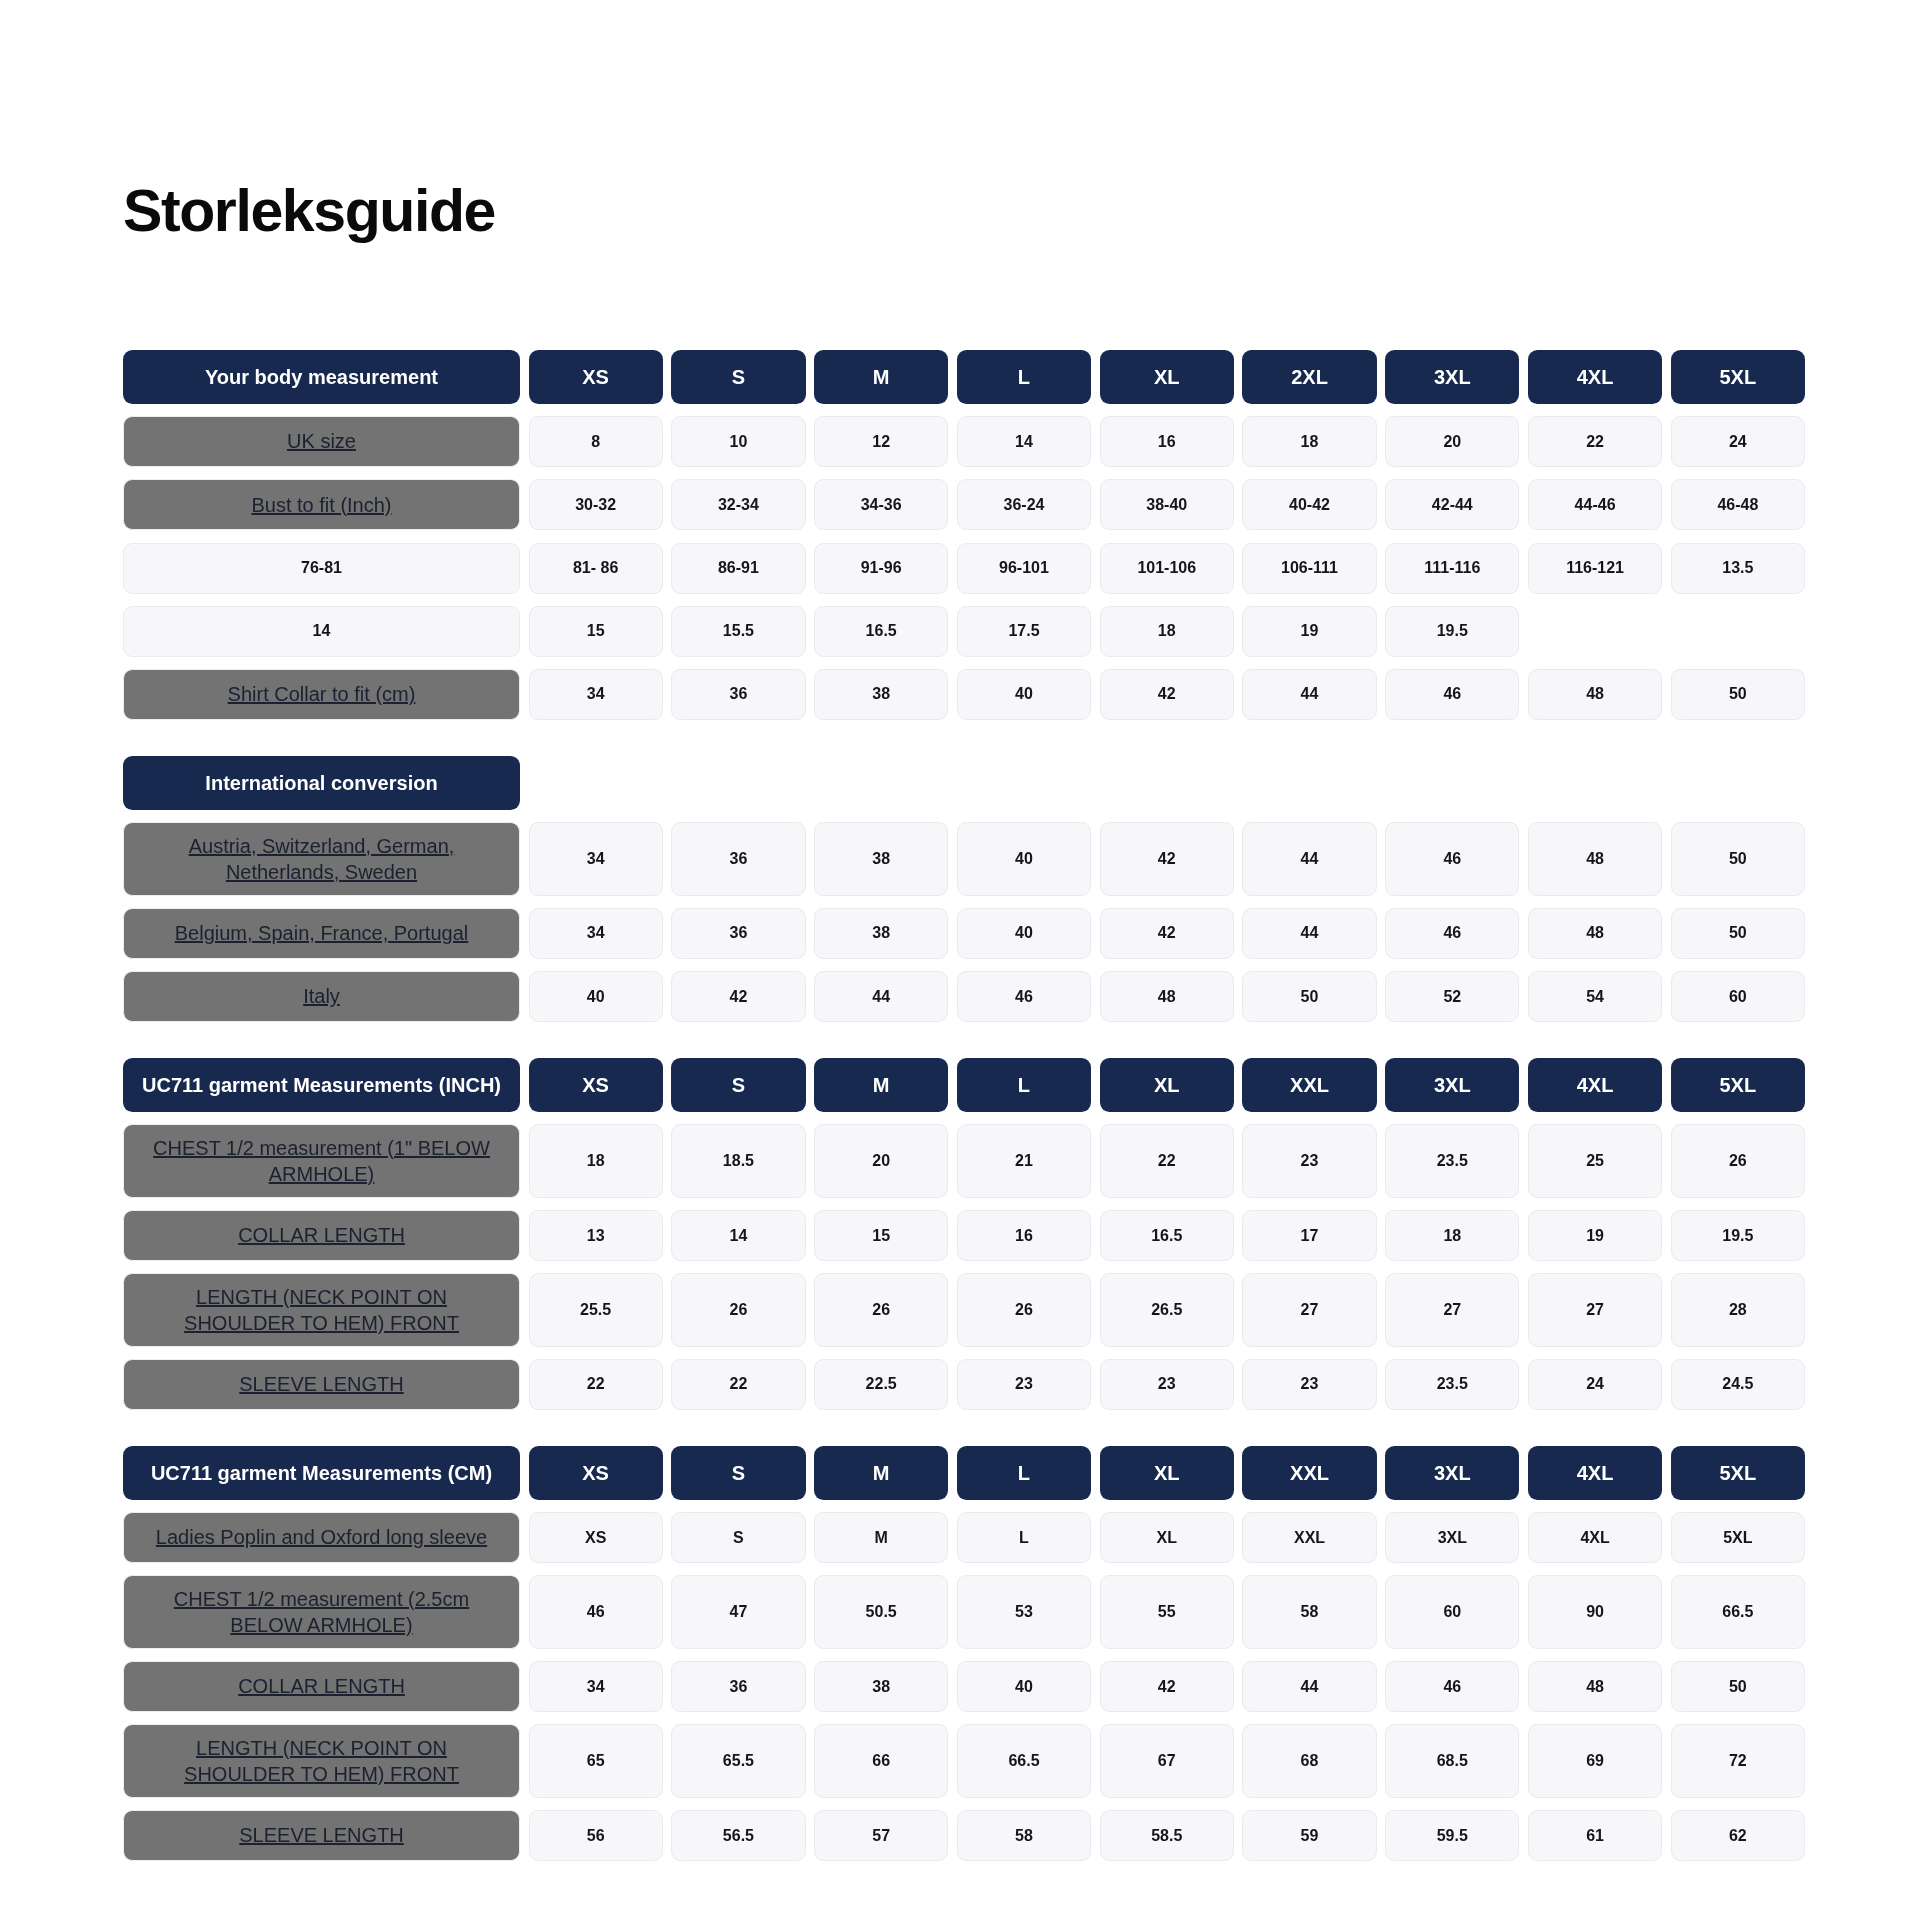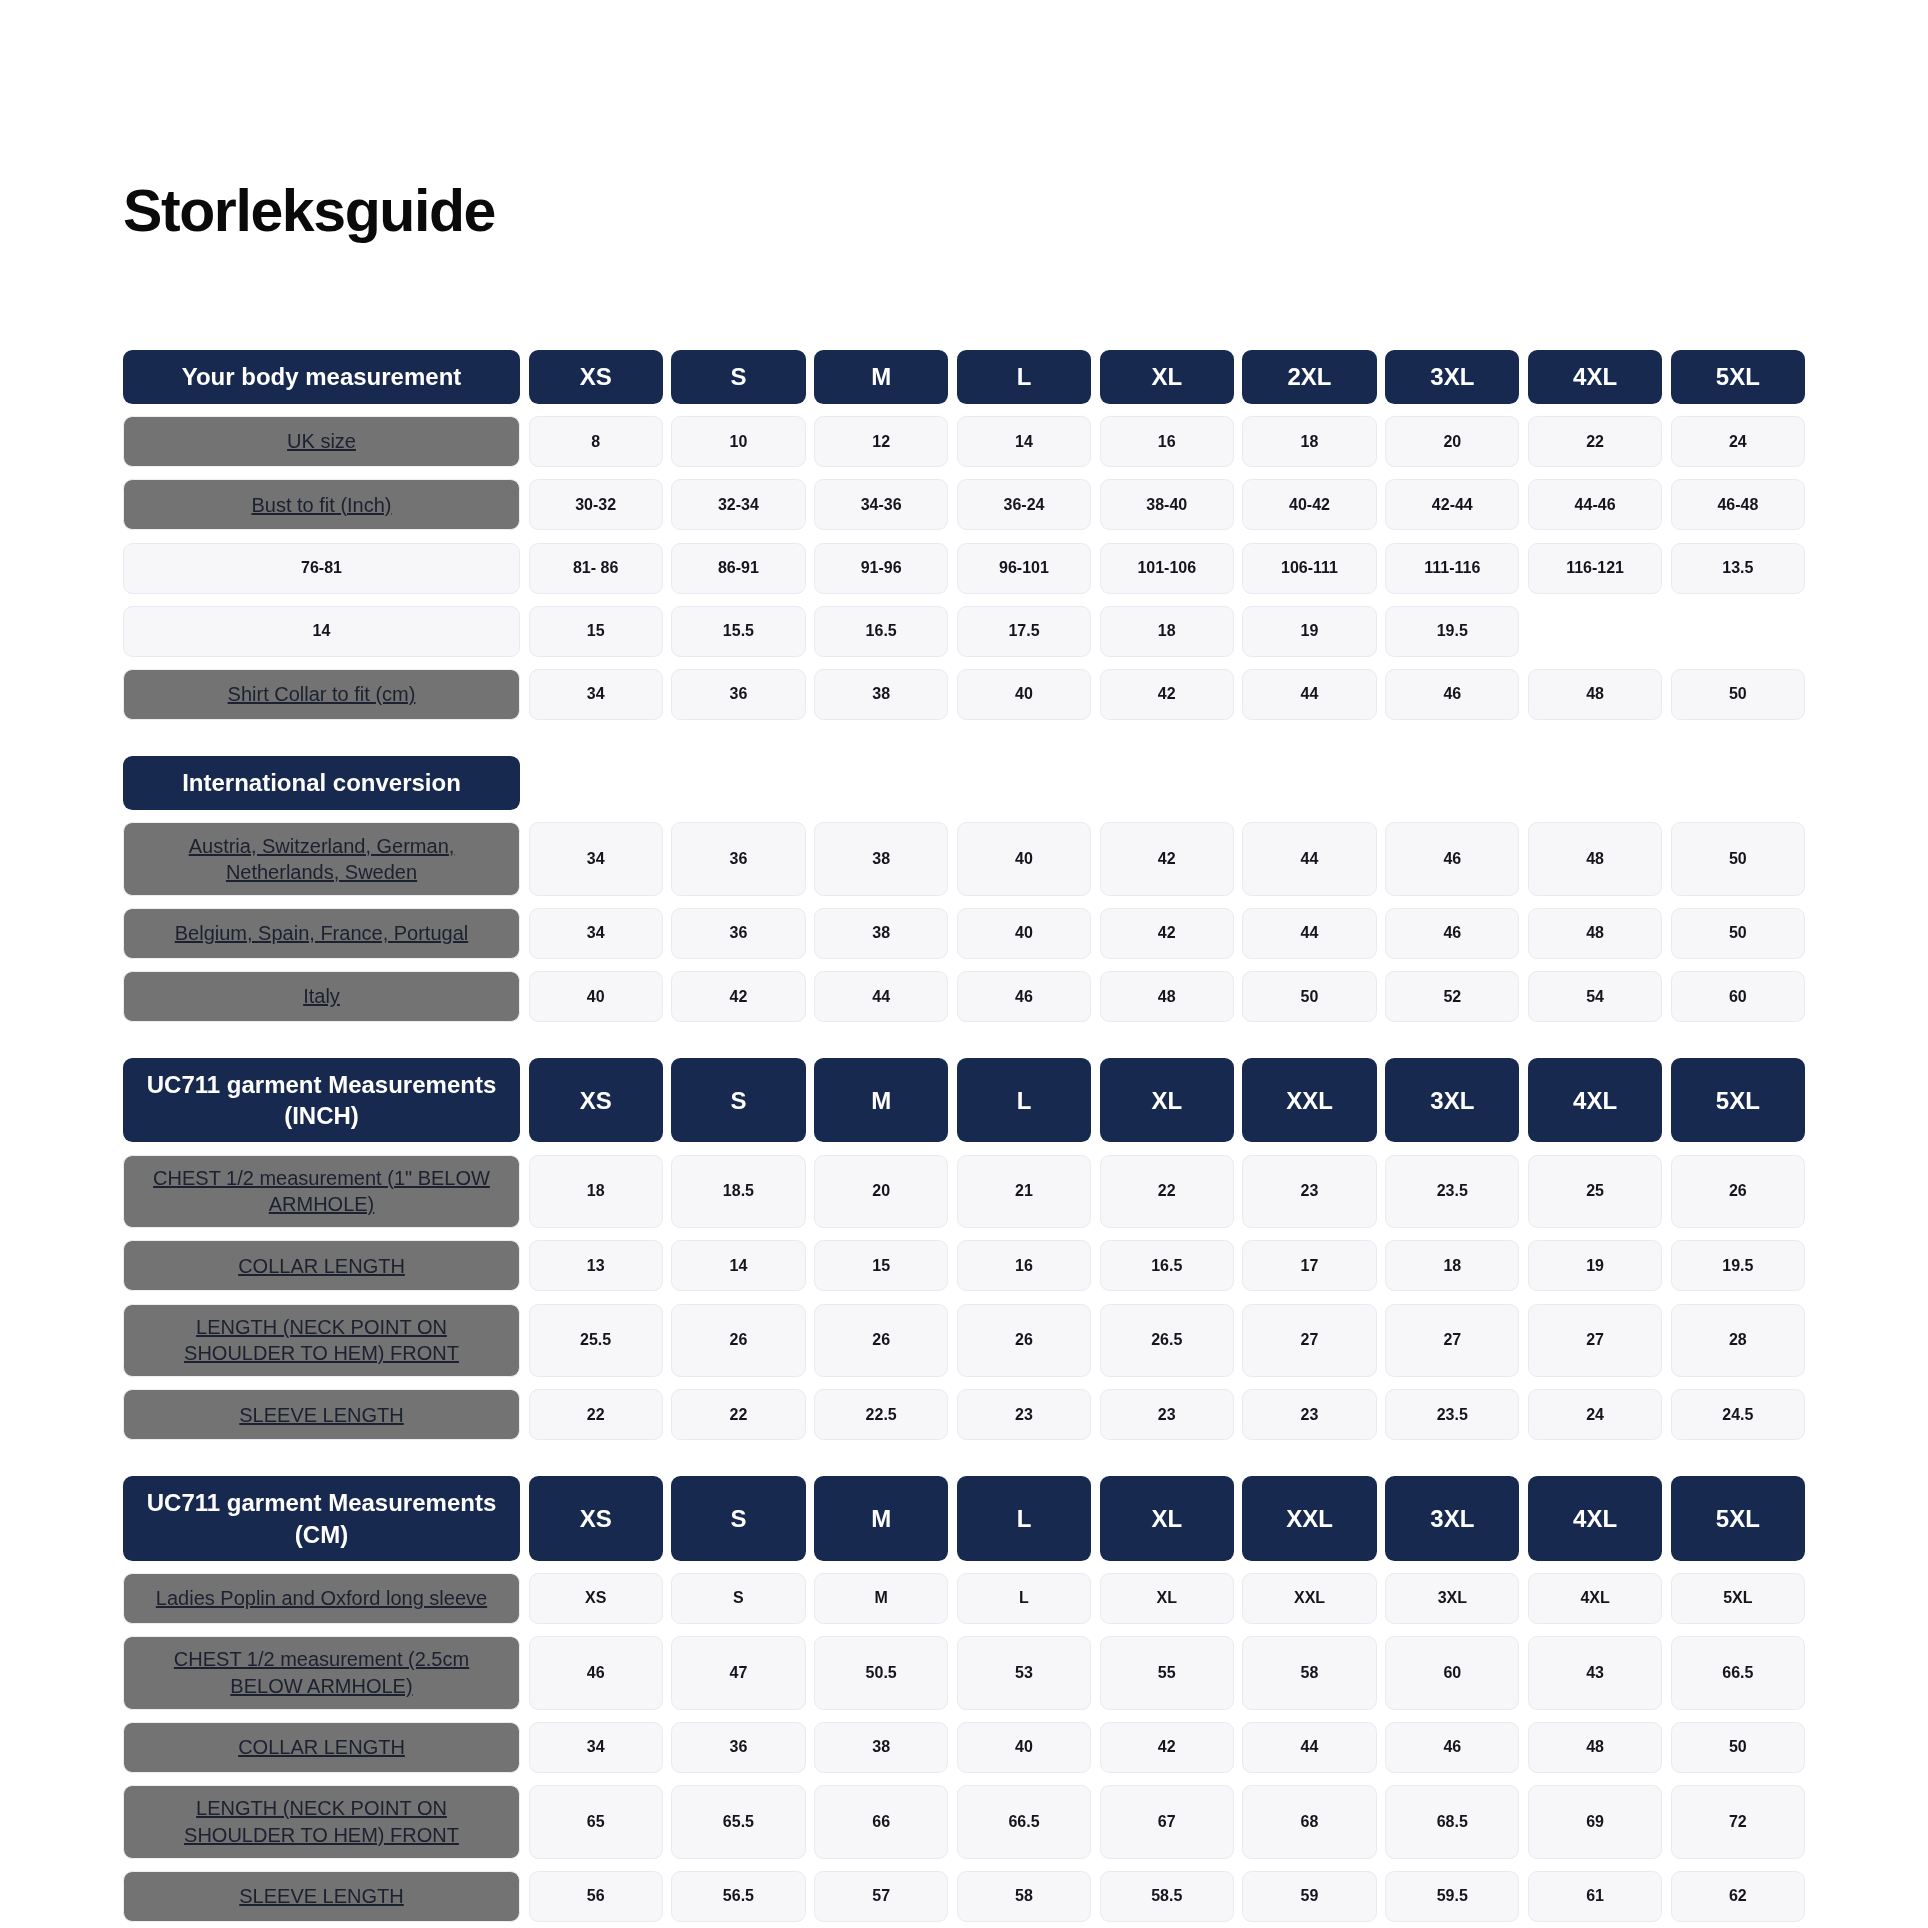--- a/index.html
+++ b/index.html
@@ -42,21 +42,21 @@
   .cellbase{
     border-radius:9.4px;
     display:flex;
     align-items:center;
     justify-content:center;
     text-align:center;
   }
   .hdr{
     background:var(--navy);
     color:var(--header-text);
-    font-size:24px;
+    font-size:20px;
     font-weight:600;
     min-height:54px;
     padding:11px 13px;
     line-height:1.3;
   }
   .lbl{
     background:#737373;
     border:0.9px solid var(--label-border);
     font-size:20px;
     font-weight:400;
@@ -249,21 +249,21 @@
         <div class="cellbase val">4XL</div>
         <div class="cellbase val">5XL</div>
         <div class="cellbase lbl c1">CHEST 1/2 measurement (2.5cm BELOW ARMHOLE)</div>
         <div class="cellbase val">46</div>
         <div class="cellbase val">47</div>
         <div class="cellbase val">50.5</div>
         <div class="cellbase val">53</div>
         <div class="cellbase val">55</div>
         <div class="cellbase val">58</div>
         <div class="cellbase val">60</div>
-        <div class="cellbase val">43</div>
+        <div class="cellbase val">90</div>
         <div class="cellbase val">66.5</div>
         <div class="cellbase lbl c1">COLLAR LENGTH</div>
         <div class="cellbase val">34</div>
         <div class="cellbase val">36</div>
         <div class="cellbase val">38</div>
         <div class="cellbase val">40</div>
         <div class="cellbase val">42</div>
         <div class="cellbase val">44</div>
         <div class="cellbase val">46</div>
         <div class="cellbase val">48</div>

